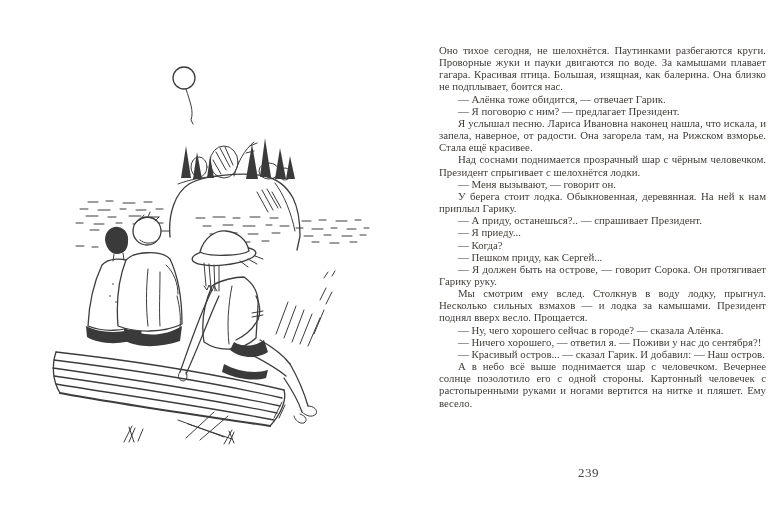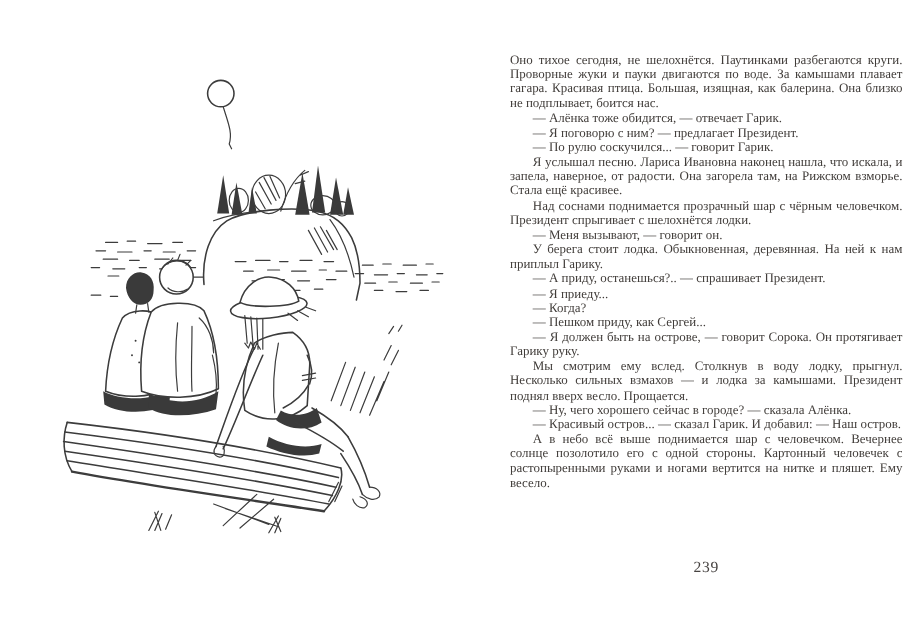--- a/index.html
+++ b/index.html
@@ -4,21 +4,21 @@
 <style>
   html,body{margin:0;padding:0;}
   body{
     width:770px;height:521px;position:relative;overflow:hidden;
     background:#ffffff;
     font-family:"Liberation Serif", serif;
   }
   .spread{position:absolute;inset:0;}
   .illustration{position:absolute;left:28px;top:34px;width:360px;height:440px;}
   .text-col{
-    position:absolute;left:425px;top:44px;width:327px;
+    position:absolute;left:439px;top:44px;width:327px;
     font-size:10.8px;line-height:12.15px;color:#403c39;
     text-align:justify;hyphens:auto;-webkit-hyphens:auto;
   }
   .text-col p{margin:0;padding:0;}
   .text-col p.indent{text-indent:19px;}
   .folio{
     position:absolute;left:425px;top:465px;width:327px;
     text-align:center;font-size:13px;color:#474341;letter-spacing:0.5px;
   }
   svg .ln{fill:none;stroke:#3c3c3c;stroke-width:1.3;stroke-linecap:round;stroke-linejoin:round;}
@@ -152,31 +152,31 @@
         </g>
       </g>
     </svg>
   </div>
 
   <div>
     <div class="text-col" lang="ru">
         <p class="">Оно тихое сегодня, не шелохнётся. Паутинками разбегаются круги. Проворные жуки и пауки двигаются по воде. За камышами плавает гагара. Красивая птица. Большая, изящная, как балерина. Она близко не подплывает, боится нас.</p>
         <p class="indent">— Алёнка тоже обидится, — отвечает Гарик.</p>
         <p class="indent">— Я поговорю с ним? — предлагает Президент.</p>
-        <p class="indent">— По рулю соскучился... — говорит Гарик.</p>
         <p class="indent">Я услышал песню. Лариса Ивановна наконец нашла, что искала, и запела, наверное, от радости. Она загорела там, на Рижском взморье. Стала ещё красивее.</p>
         <p class="indent">Над соснами поднимается прозрачный шар с чёрным человечком. Президент спрыгивает с шелохнётся лодки.</p>
         <p class="indent">— Меня вызывают, — говорит он.</p>
         <p class="indent">У берега стоит лодка. Обыкновенная, деревянная. На ней к нам приплыл Гарику.</p>
         <p class="indent">— А приду, останешься?.. — спрашивает Президент.</p>
         <p class="indent">— Я приеду...</p>
         <p class="indent">— Когда?</p>
         <p class="indent">— Пешком приду, как Сергей...</p>
         <p class="indent">— Я должен быть на острове, — говорит Сорока. Он протягивает Гарику руку.</p>
         <p class="indent">Мы смотрим ему вслед. Столкнув в воду лодку, прыгнул. Несколько сильных взмахов — и лодка за камышами. Президент поднял вверх весло. Прощается.</p>
         <p class="indent">— Ну, чего хорошего сейчас в городе? — сказала Алёнка.</p>
+        <p class="indent">— Ничего хорошего, — ответил я. — Поживи у нас до сентября?!</p>
         <p class="indent">— Красивый остров... — сказал Гарик. И добавил: — Наш остров.</p>
         <p class="indent">А в небо всё выше поднимается шар с человечком. Вечернее солнце позолотило его с одной стороны. Картонный человечек с растопыренными руками и ногами вертится на нитке и пляшет. Ему весело.</p>
       </div>
     <div class="folio">239</div>
   </div>
 
 </div>
 
 </body></html>

